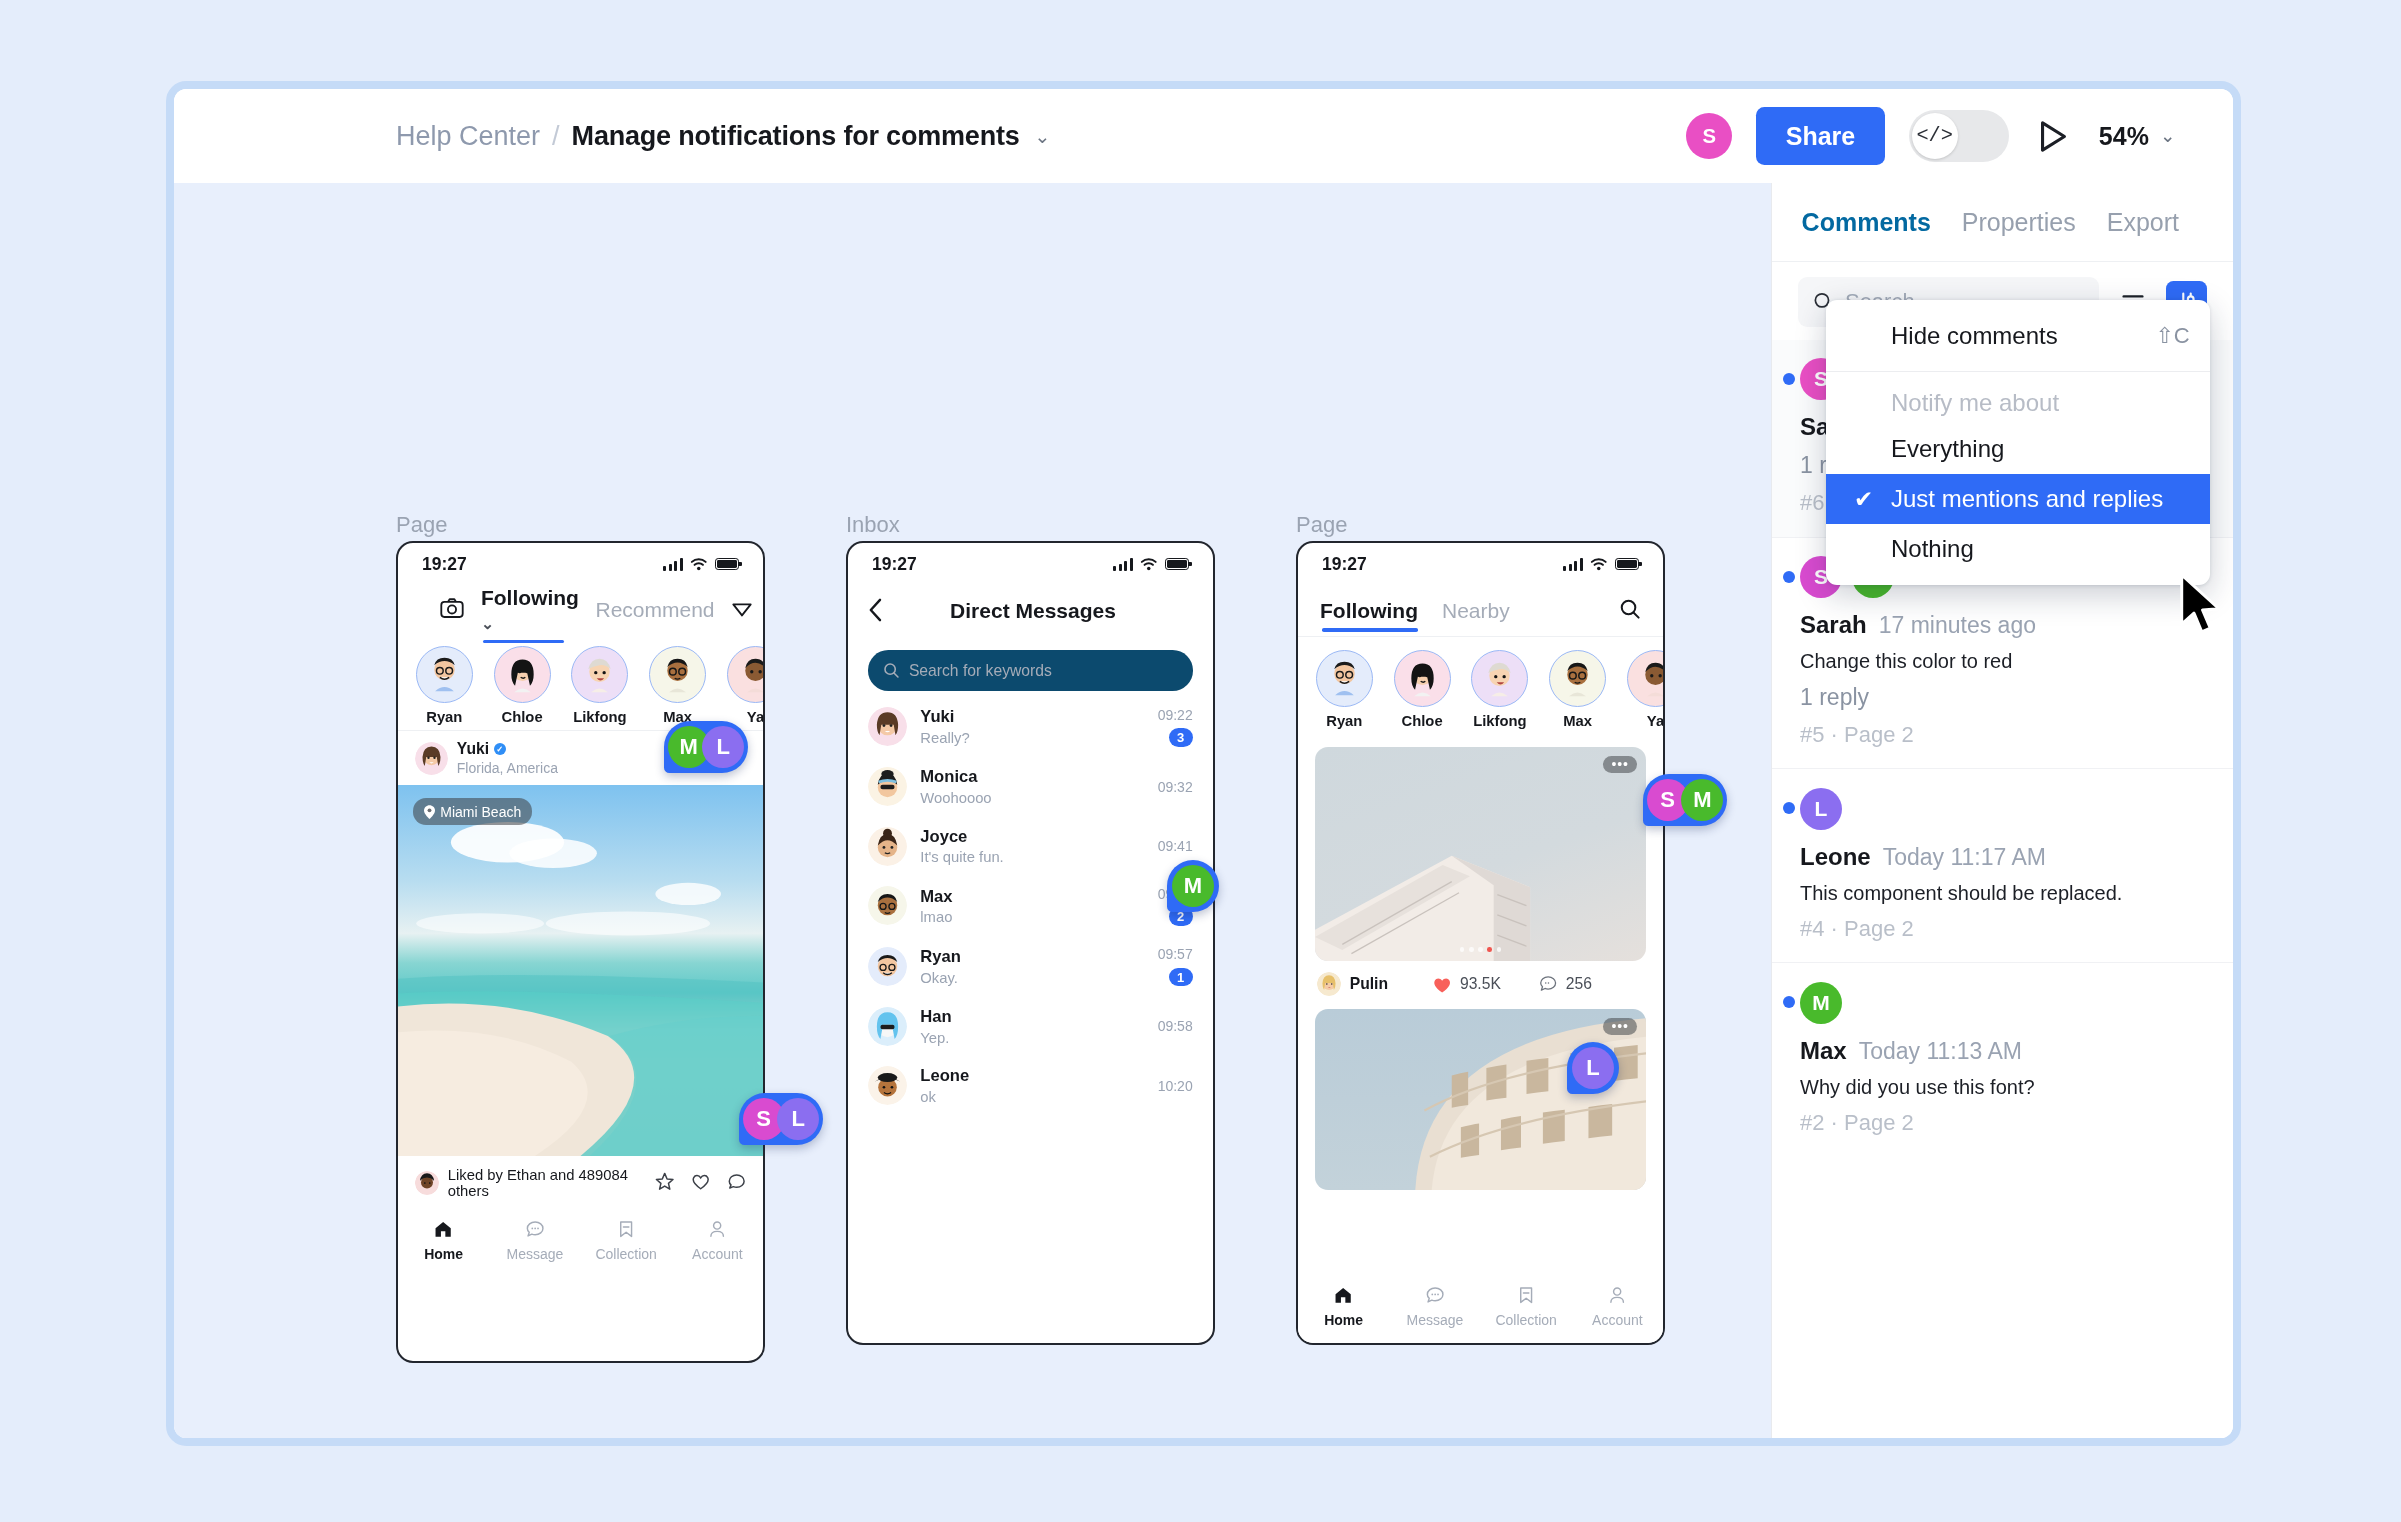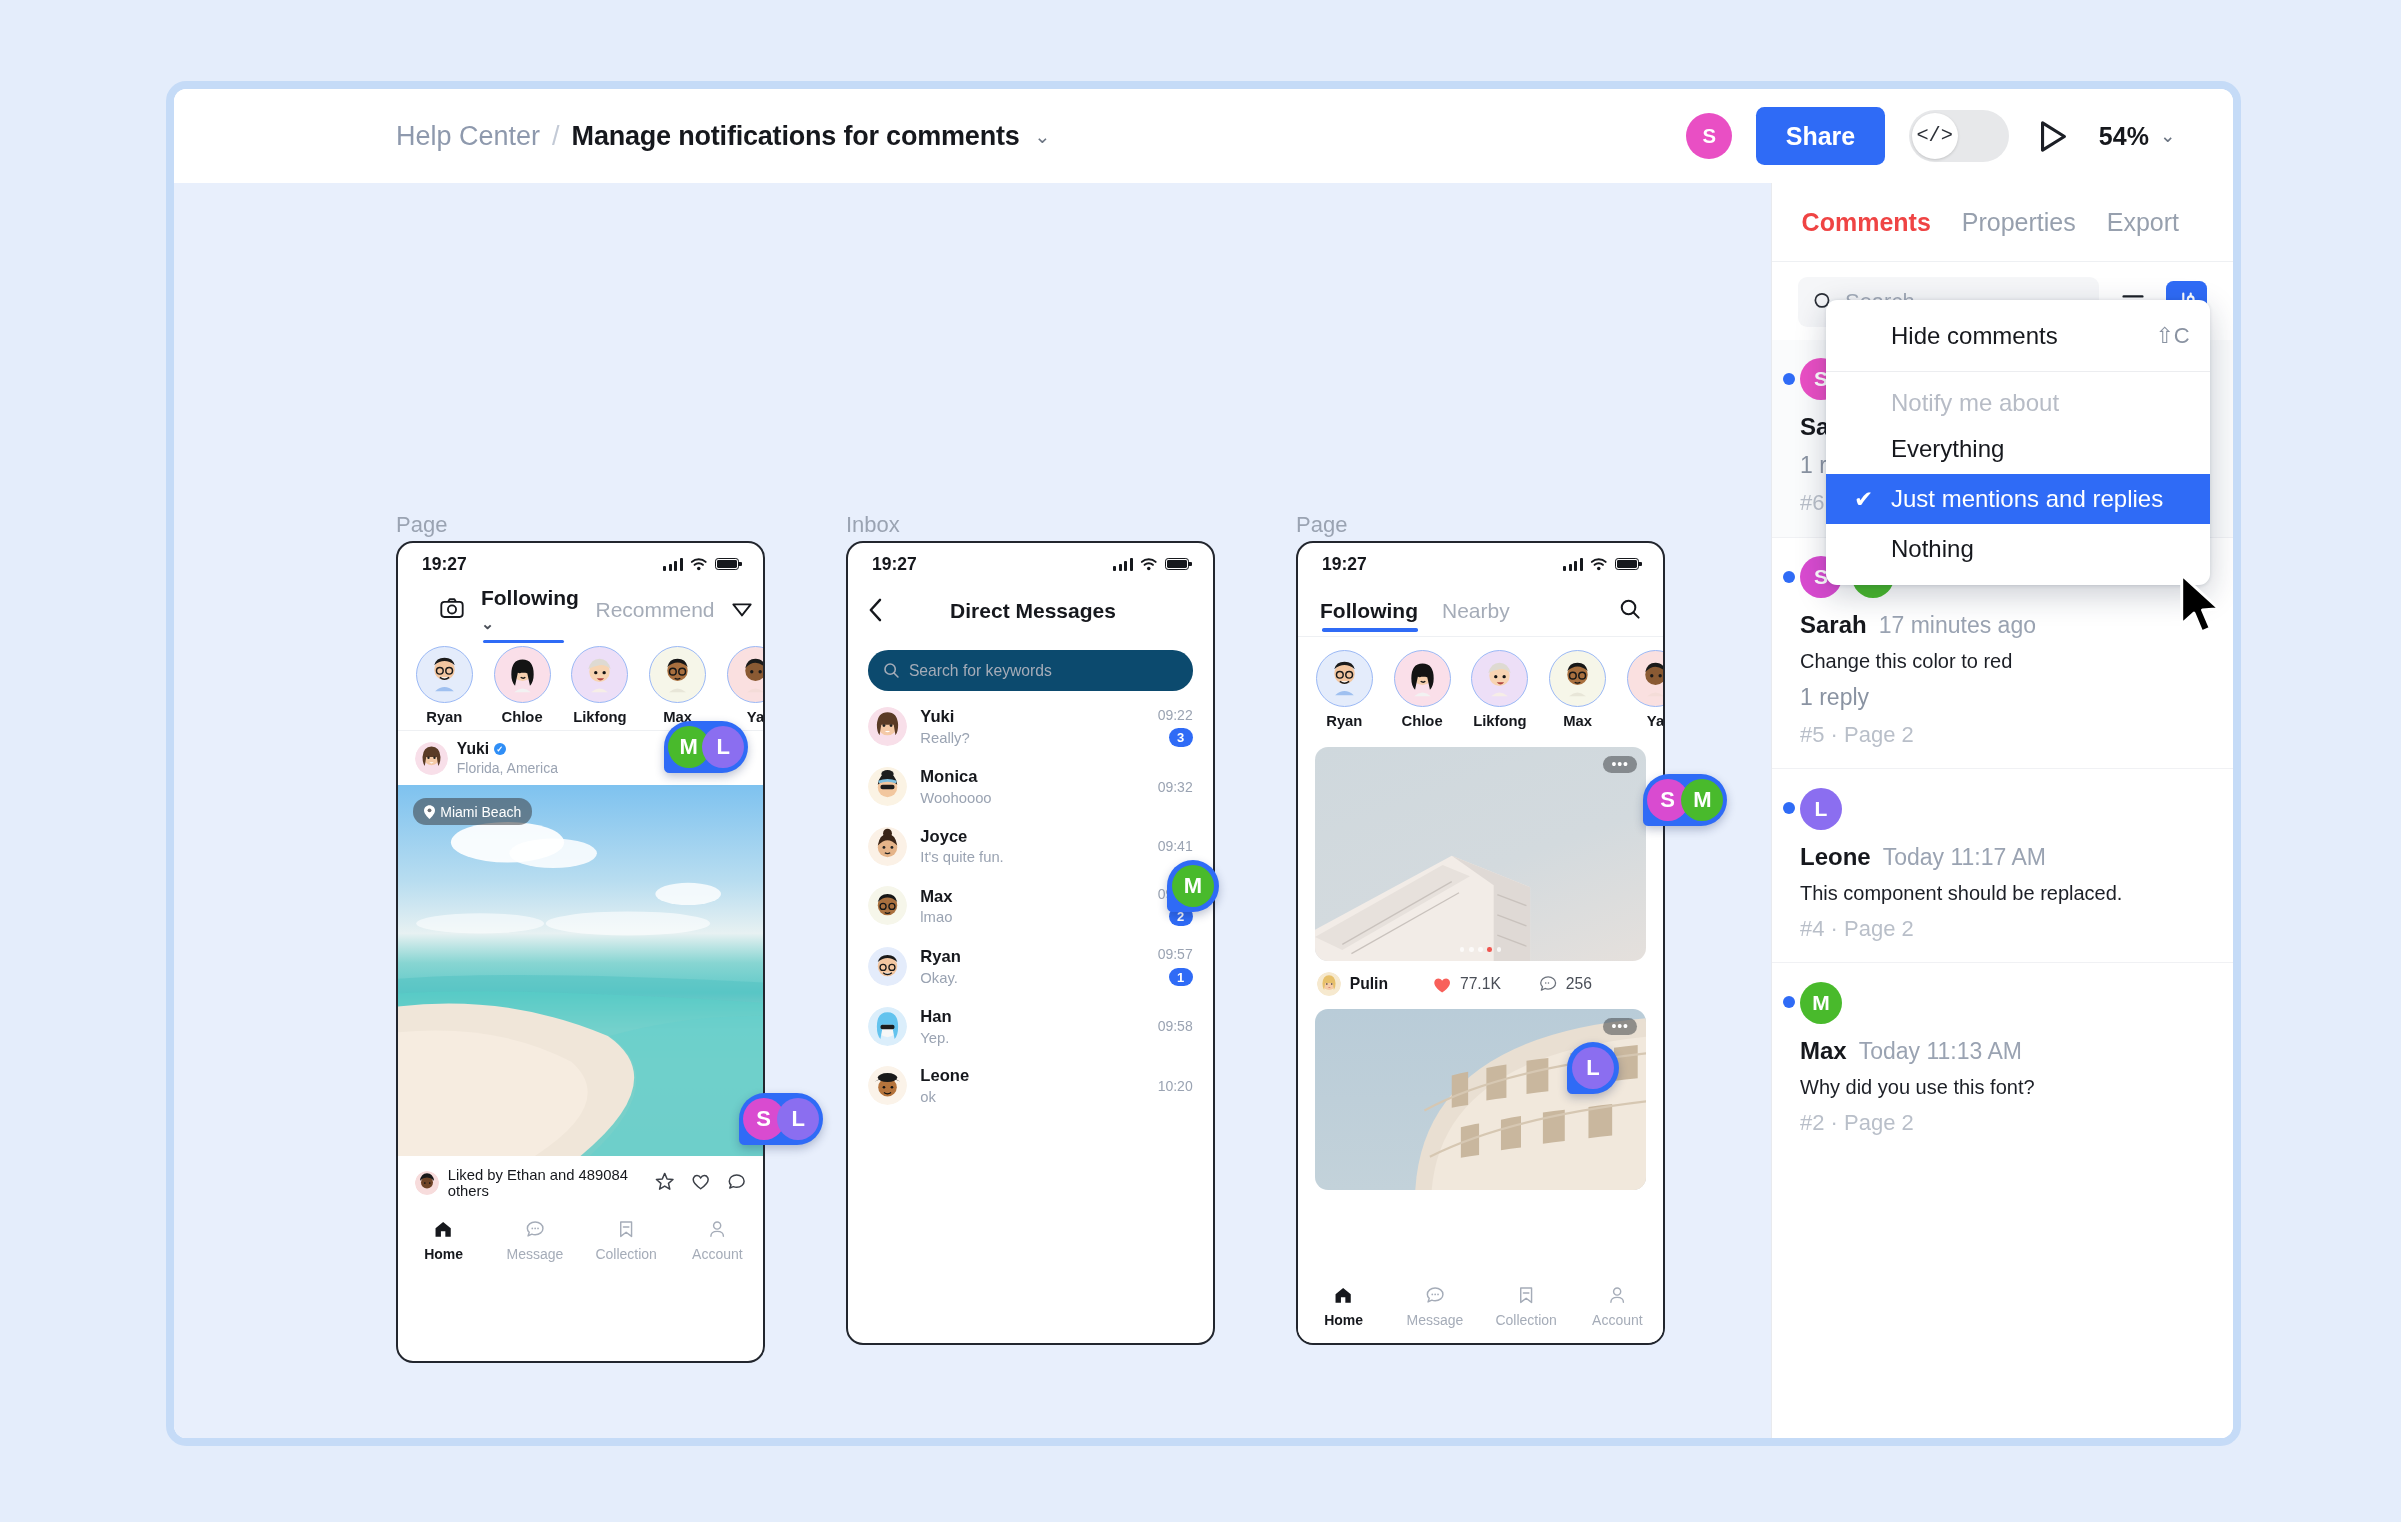--- a/index.html
+++ b/index.html
@@ -208,21 +208,21 @@
   .pin.double .pin-av + .pin-av { margin-left: -7.4px; }
 
   
   #right-panel {
     width: 462px; flex: 0 0 462px;
     background:#fff; border-left:0.9px solid #e8eaee;
     display:flex; flex-direction:column; position:relative;
   }
   .rp-tabs { height: 79px; display:flex; align-items:center; gap:31px; padding: 0 29.6px; border-bottom:0.9px solid #eef0f3;}
   .rp-tab { font-size: 25px; color:#97a0ae; cursor:pointer;}
-  .rp-tab.active { color:#ef4444; font-weight:700;}
+  .rp-tab.active { color:#0369a1; font-weight:700;}
   .rp-search-row { display:flex; align-items:center; gap:13px; padding: 14.8px 26px 13px 26px;}
   .rp-search {
     flex:1; height:50px; background:#f5f6f8; border-radius:9.2px;
     display:flex; align-items:center; gap:11px; padding: 0 14.8px;
   }
   .rp-search input {
     border:none; background:transparent; outline:none;
     font-size: 22px; color:#16181d; width: 100%;
     font-family:"Liberation Sans", sans-serif;
   }
@@ -838,21 +838,21 @@
                 <path d="M10 21 q1 -15 12 -15 q11 0 12 15 q0 8 -3 12 l-2 -13 l-14 0 l-2 13 q-3 -4 -3 -12" fill="#e7c06a"></path>
                 <circle cx="18" cy="22" r="1.5" fill="#333"></circle>
                 <circle cx="27" cy="22" r="1.5" fill="#333"></circle>
                 <path d="M20 28 q3 3 5 0 Z" fill="#c96a63"></path>
               </svg></div>
           <div class="p3-name">Pulin</div>
           <div class="p3-stat" style="margin-left:35px">
             <svg width="20.3" height="18.5" viewBox="0 0 22 20" aria-hidden="true">
                 <path d="M11 19 C3 13.5 1.4 9.2 3.1 5.9 C4.7 2.8 9 3 11 6.2 C13 3 17.3 2.8 18.9 5.9 C20.6 9.2 19 13.5 11 19 Z" fill="#f8605a"></path>
               </svg>
-            <span>77.1K</span>
+            <span>93.5K</span>
           </div>
           <div class="p3-stat" style="margin-left:28px">
             <svg width="20.3" height="19.4" viewBox="0 0 24 24" aria-hidden="true">
                 <path d="M12 3.6 C17.2 3.6 21.2 6.9 21.2 11.1 C21.2 15.3 17.2 18.6 12 18.6 C10.6 18.6 9.3 18.4 8.1 17.9 L3.6 20 L5 15.8 C3.6 14.5 2.8 12.9 2.8 11.1 C2.8 6.9 6.8 3.6 12 3.6 Z" fill="none" stroke="#6d737d" stroke-width="1.6" stroke-linejoin="round"></path>
                 <circle cx="9" cy="11.1" r="1" fill="#6d737d"></circle>
                 <circle cx="12.4" cy="11.1" r="1" fill="#6d737d"></circle>
               </svg>
             <span>256</span>
           </div>
         </div>

